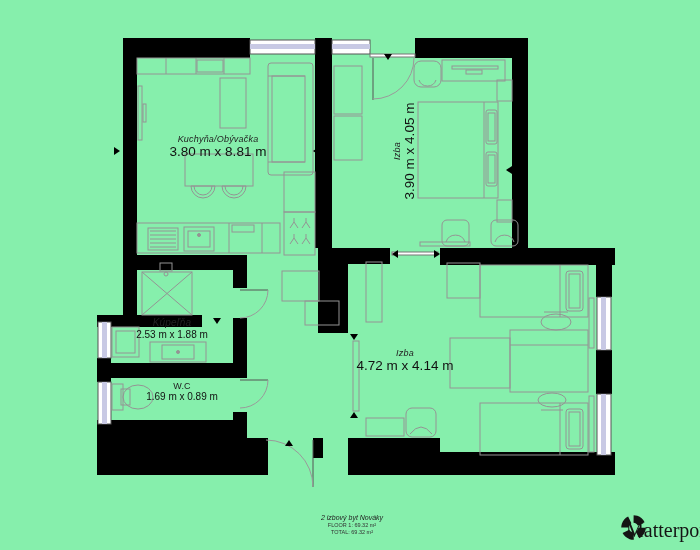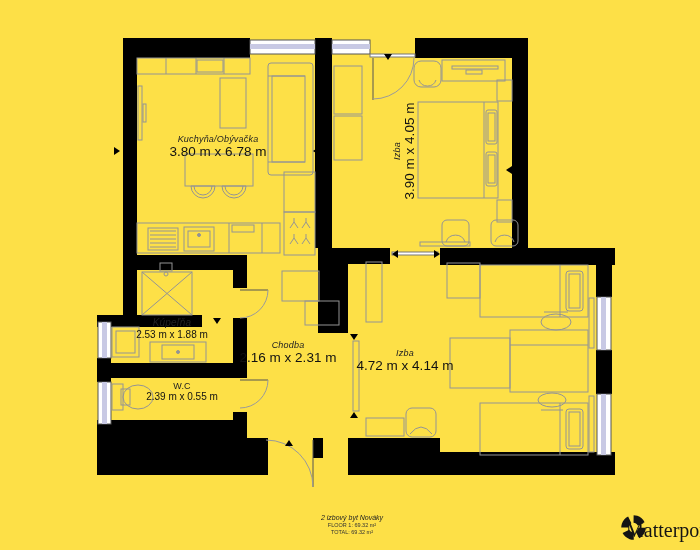--- a/index.html
+++ b/index.html
@@ -1,16 +1,16 @@
 <!DOCTYPE html>
 <html><head>
 <meta charset="utf-8">
 <style>
   html,body{margin:0;padding:0;background:#fff;overflow:hidden;}
-  .stage{position:relative;width:700px;height:550px;background:#fde047;overflow:hidden;
+  .stage{position:relative;width:700px;height:550px;background:#86efac;overflow:hidden;
          font-family:"Liberation Sans","DejaVu Sans",sans-serif;color:#111;}
   .stage svg{position:absolute;left:0;top:0;}
   .label{position:absolute;text-align:center;line-height:1.15;pointer-events:none;}
   .room-name{font-style:italic;font-size:9px;color:#222;letter-spacing:.2px;}
   .room-dims{font-size:13.5px;color:#111;}
   .small .room-name{font-size:10px;}
   .small .room-dims{font-size:10px;}
   .rot{transform:rotate(-90deg);transform-origin:center center;}
   .footer{position:absolute;left:252px;top:514px;width:200px;text-align:center;}
   .footer .ftitle{font-style:italic;font-size:7px;color:#222;}
@@ -289,42 +289,38 @@
     <polygon points="285,446 293,446 289,440"></polygon>
     <polygon points="114,147 114,155 120,151"></polygon>
     <polygon points="319,147 319,155 313,151"></polygon>
     <polygon points="512,166 512,174 506,170"></polygon>
     <polygon points="213,318 221,318 217,324"></polygon>
   </g>
 </svg>
 
   <div class="label" style="left:118px;top:134px;width:200px;">
     <div class="room-name">Kuchyňa/Obývačka</div>
-    <div class="room-dims">3.80 m x 6.78 m</div>
+    <div class="room-dims">3.80 m x 8.81 m</div>
   </div>
 
   <div class="label rot" style="left:346px;top:137px;width:120px;height:28px;">
     <div class="room-name">Izba</div>
     <div class="room-dims">3.90 m x 4.05 m</div>
   </div>
 
   <div class="label small" style="left:92px;top:317px;width:160px;">
     <div class="room-name">Kúpeľňa</div>
     <div class="room-dims">2.53 m x 1.88 m</div>
   </div>
 
   <div class="label small" style="left:102px;top:381px;width:160px;">
     <div class="room-name" style="font-style:normal;font-size:9px;text-align:center;">W.C</div>
-    <div class="room-dims">2.39 m x 0.55 m</div>
-  </div>
-
-  <div class="label" style="left:208px;top:340px;width:160px;">
-    <div class="room-name">Chodba</div>
-    <div class="room-dims">2.16 m x 2.31 m</div>
-  </div>
+    <div class="room-dims">1.69 m x 0.89 m</div>
+  </div>
+
 
   <div class="label" style="left:325px;top:348px;width:160px;">
     <div class="room-name">Izba</div>
     <div class="room-dims">4.72 m x 4.14 m</div>
   </div>
 
   <div class="footer">
     <div class="ftitle">2 izbový byt Nováky</div>
     <div class="fline">FLOOR 1: 69.32 m²</div>
     <div class="fline">TOTAL: 69.32 m²</div>

